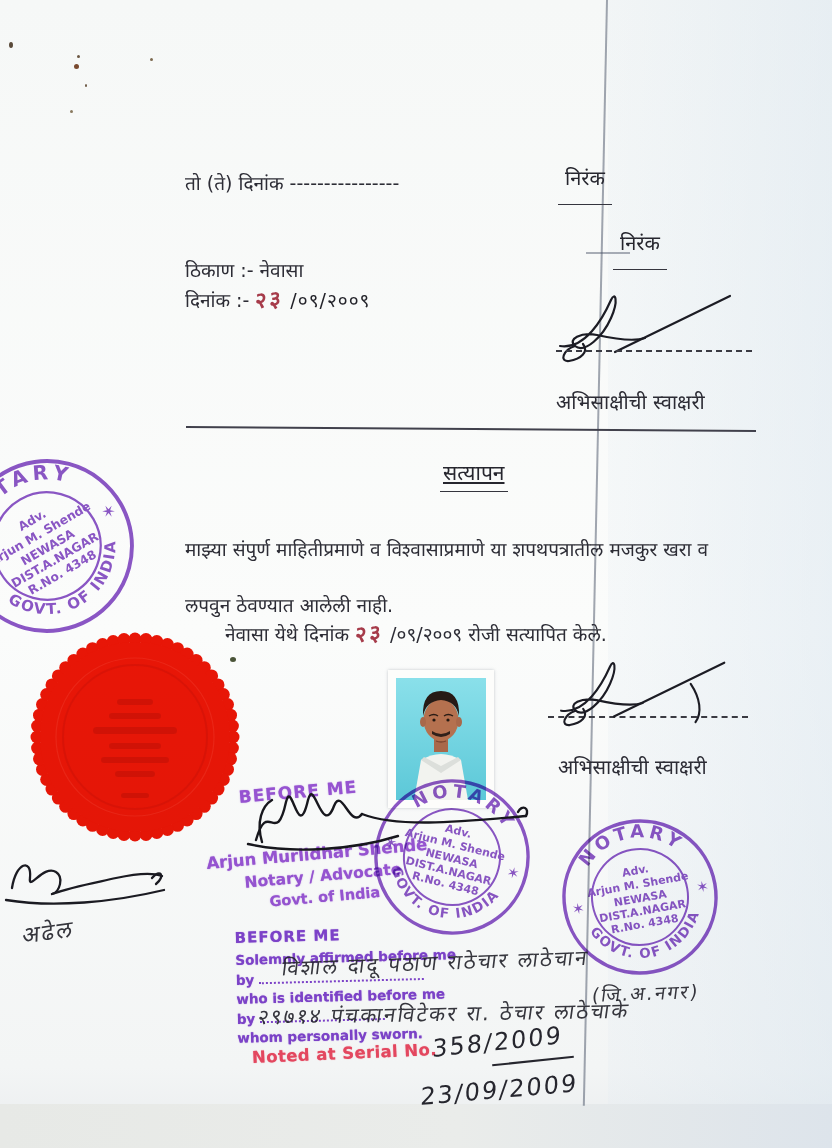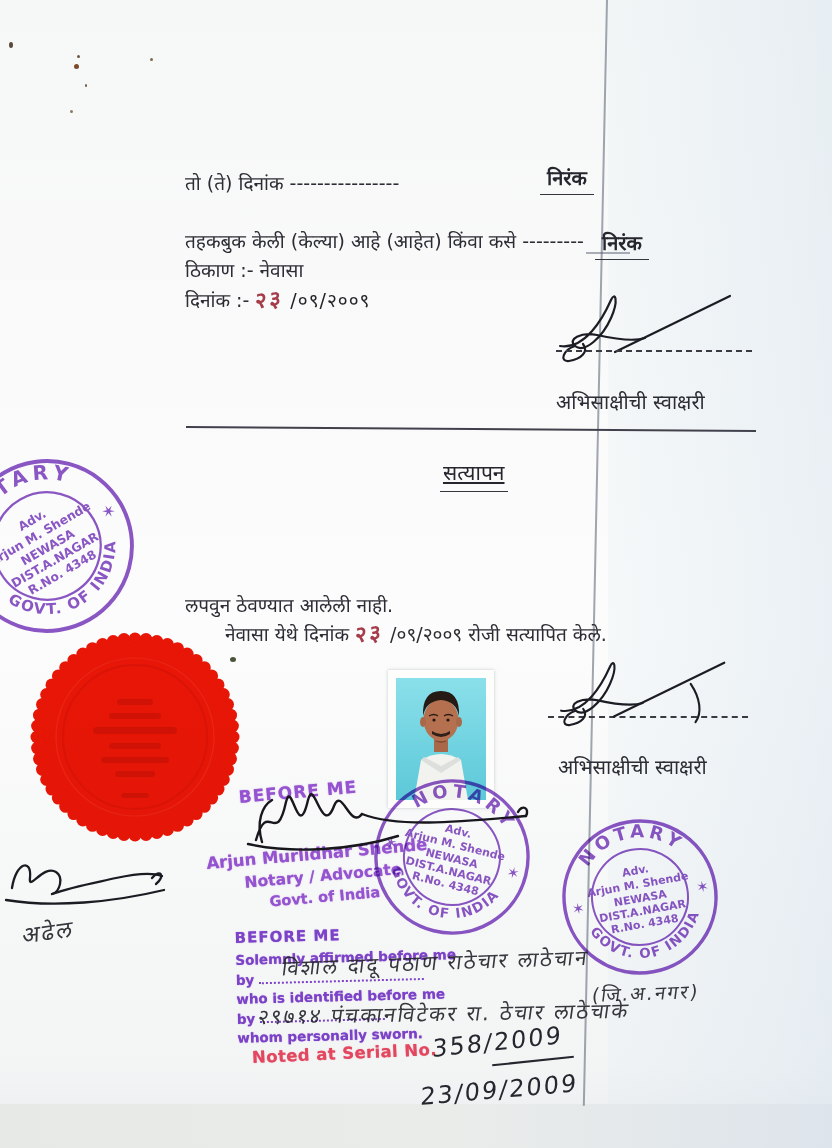--- a/index.html
+++ b/index.html
@@ -6,21 +6,21 @@
   html,body{margin:0;padding:0;}
   .page{
     position:relative;width:832px;height:1148px;overflow:hidden;
     background:linear-gradient(180deg,#f6f8f7 0%,#fbfcfb 55%,#f3f5f5 93%,#e9ecee 100%);
     font-family:"DejaVu Sans","Liberation Sans",sans-serif;
     color:#2b2b33;
   }
   .abs{position:absolute;}
   .doc-line{font-size:19px;line-height:27px;white-space:nowrap;color:#2c2c35;}
   .para-line{font-size:19px;line-height:27px;white-space:nowrap;color:#2c2c35;}
-  .nirank{font-size:20px;font-weight:bold;color:#26262e;border-bottom:1.6px solid #35353e;padding:0 7px 3px 7px;}
+  .nirank{font-size:20px;font-weight:normal;color:#26262e;border-bottom:1.6px solid #35353e;padding:0 7px 13px 7px;margin-left:18px;}
   .hand-red{color:#a63b4a;font-size:22px;display:inline-block;transform:rotate(-5deg) skewX(-6deg);letter-spacing:3px;font-weight:bold;}
   .hand-dark{color:#23232a;letter-spacing:1px;}
   .sig-label{font-size:19px;color:#2c2c35;white-space:nowrap;}
   .dashed-line{border-top:2px dashed #3a3a42;height:0;}
   .rule{background:#41414c;height:1.6px;}
   .heading{font-size:21px;color:#26262e;border-bottom:1.5px solid #35353e;padding:0 3px 5px 3px;}
   .stamp-purple-block{color:#9a55d6;text-shadow:0 0 1.2px rgba(154,85,214,.75);transform:rotate(-5deg);}
   .stamp-purple-block .t1{font-size:17px;font-weight:bold;letter-spacing:1px;margin-left:38px;}
   .stamp-purple-block .t2{font-size:16.5px;font-weight:bold;margin-top:44px;}
   .stamp-purple-block .t3{font-size:15.5px;font-weight:bold;text-align:center;width:230px;margin-top:4px;}
@@ -50,21 +50,20 @@
   <div class="speck" style="left:9px;top:42px;width:4px;height:6px;background:#5a4a3a;"></div>
   <div class="speck" style="left:77px;top:55px;width:3px;height:3px;background:#6b5742;"></div>
   <div class="speck" style="left:74px;top:64px;width:5px;height:5px;background:#7a4a2f;"></div>
   <div class="speck" style="left:85px;top:84px;width:2px;height:3px;background:#6b5742;"></div>
   <div class="speck" style="left:150px;top:58px;width:3px;height:3px;background:#7d6a50;"></div>
   <div class="speck" style="left:70px;top:110px;width:3px;height:3px;background:#8a7a60;"></div>
   <div class="speck" style="left:230px;top:657px;width:6px;height:5px;background:#4a5438;"></div>
 
   <div class="abs doc-line" style="left:185px;top:170px;">तो (ते) दिनांक ----------------</div>
   <div class="abs nirank" style="left:540px;top:164px;">निरंक</div>
-  <div class="abs doc-line" style="left:185px;top:228px;">तहकबुक केली (केल्या) आहे (आहेत) किंवा कसे ---------</div>
   <div class="abs nirank" style="left:595px;top:229px;">निरंक</div>
   <div class="abs doc-line" style="left:185px;top:257px;">ठिकाण :- नेवासा</div>
   <div class="abs doc-line" style="left:185px;top:286px;">
     <span>दिनांक :-</span>
     <span class="hand-red">२३</span>
     <span class="hand-dark">/०९/२००९</span>
   </div>
 
   <svg class="abs" style="left:545px;top:288px;" width="210" height="75" viewBox="0 0 210 75">
     <g fill="none" stroke="#1c1c24" stroke-width="2.2" stroke-linecap="round">
@@ -72,20 +71,21 @@
       <path d="M30,58 C18,62 14,74 24,73 C36,71 44,64 38,56"></path>
       <path d="M70,64 L185,8"></path>
     </g>
   </svg>
   <div class="abs dashed-line" style="left:556px;top:350px;width:196px;"></div>
   <div class="abs sig-label" style="left:556px;top:388px;font-size:20px;">अभिसाक्षीची स्वाक्षरी</div>
 
   <div class="abs rule" style="left:186px;top:428px;width:570px;transform:rotate(.4deg);"></div>
 
   <div class="abs heading" style="left:440px;top:458px;text-decoration:underline;">सत्यापन</div>
+  <div class="abs para-line" style="left:185px;top:536px;">माझ्या संपुर्ण माहितीप्रमाणे व विश्वासाप्रमाणे या शपथपत्रातील मजकुर खरा व</div>
   <div class="abs para-line" style="left:185px;top:592px;text-align:right;">लपवुन ठेवण्यात आलेली नाही.</div>
   <div class="abs para-line" style="left:225px;top:620px;">
     <span>नेवासा येथे दिनांक</span>
     <span class="hand-red">२३</span>
     <span>/०९/२००९</span>
     <span>रोजी सत्यापित केले.</span>
   </div>
 
   <div class="abs" style="left:388px;top:670px;width:106px;height:138px;background:#fdfdfb;box-shadow:0 0 3px rgba(120,130,140,.4);z-index:2;">
     <svg style="position:absolute;left:8px;top:8px;" width="90" height="122" viewBox="0 0 90 122">

